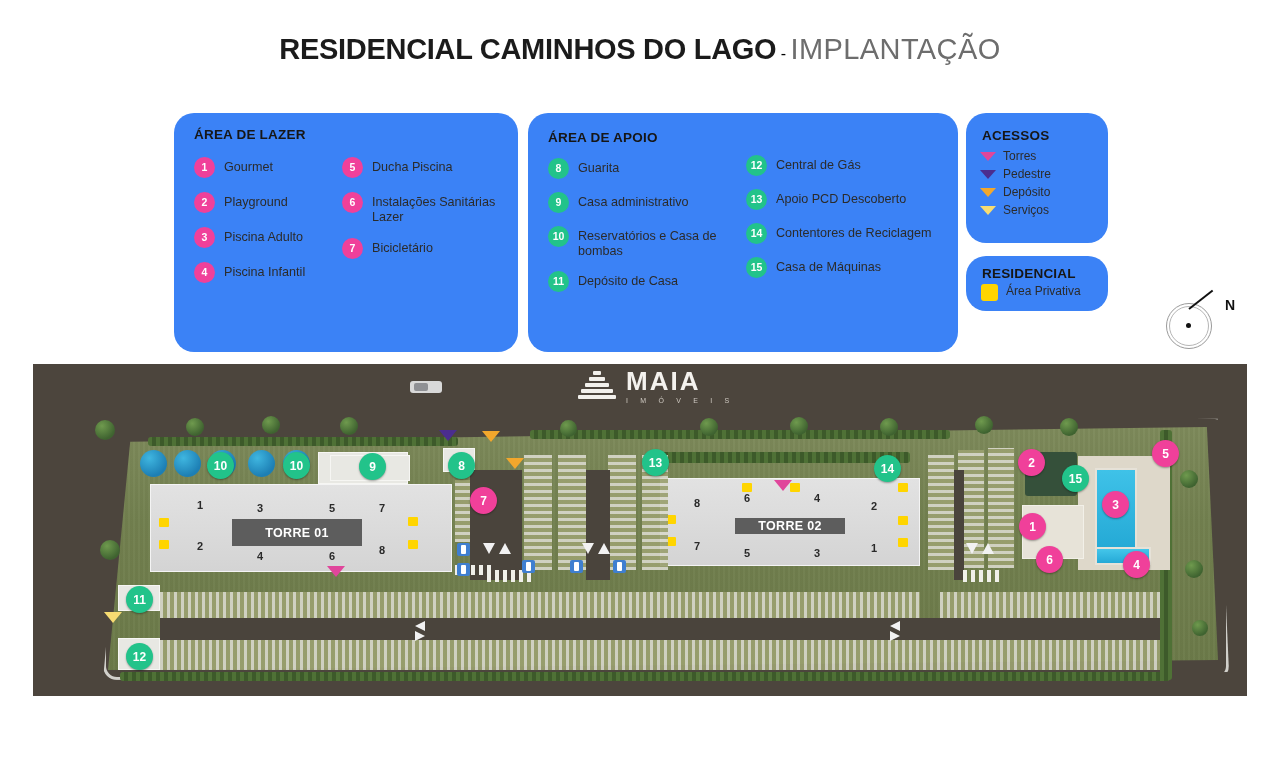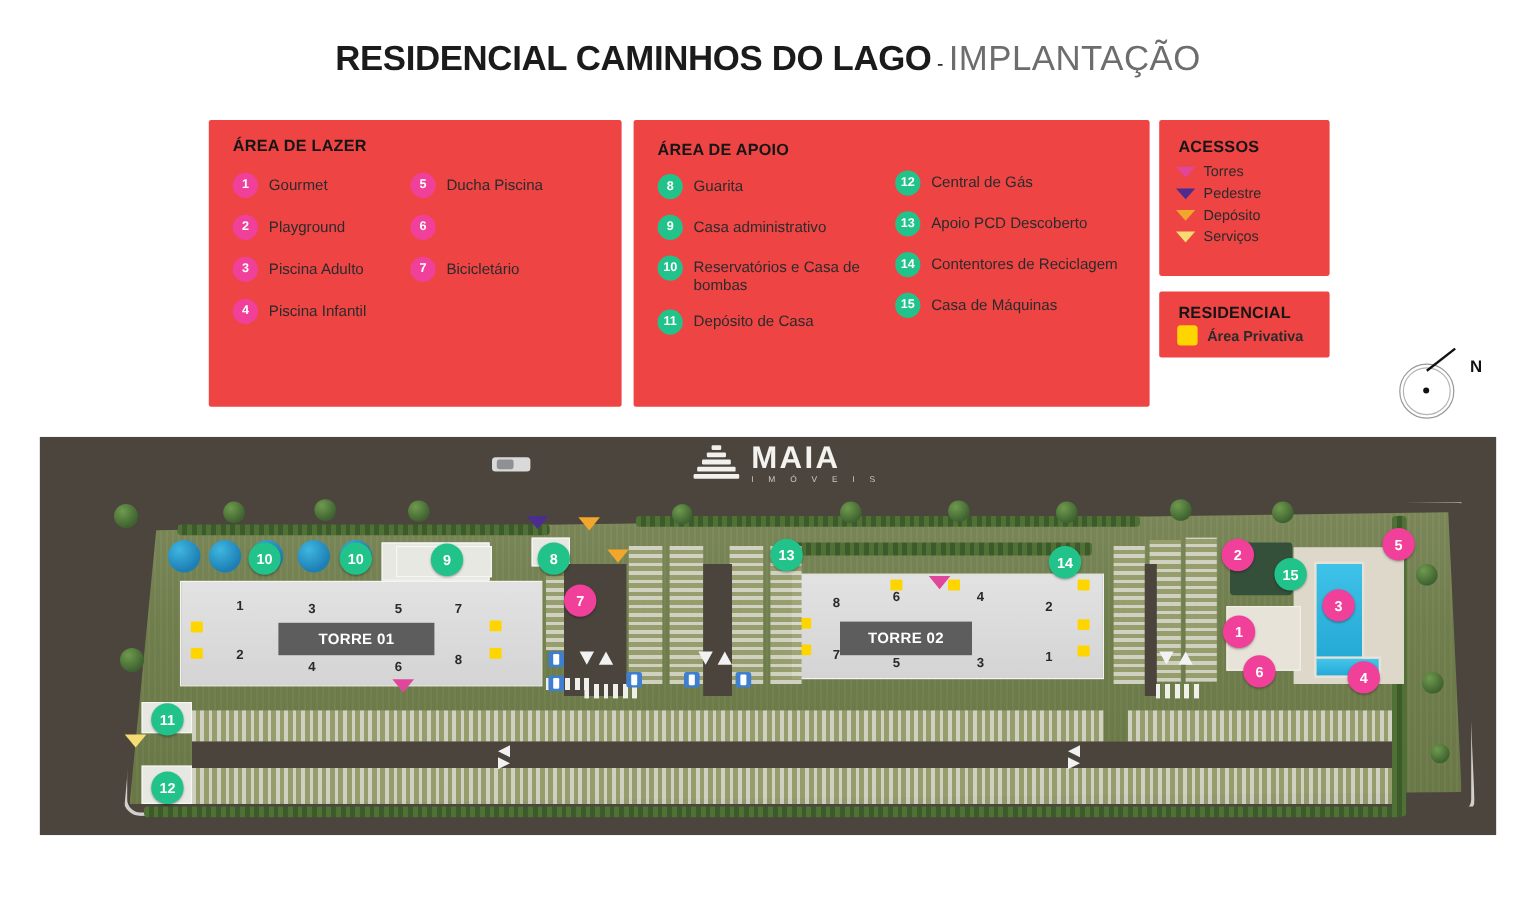--- a/index.html
+++ b/index.html
@@ -20,22 +20,23 @@
     font-size:29px;font-weight:bold;color:#1b1b1b;
     letter-spacing:-0.3px;
   }
   #title-light{
     font-size:29px;font-weight:300;color:#6d6d6d;
     letter-spacing:0.4px;
   }
   
   .panel{
     position:absolute;
-    background:#ef4444;
-    border-radius:2px;
+    background:#3b82f6;
+    border-radius:20px;
+    margin-top:13px;
   }
   .panel-title{
     font-size:13.5px;font-weight:bold;color:#161616;
     letter-spacing:0.2px;
   }
   #panel-lazer{left:174px;top:100px;width:344px;height:239px;}
   #panel-apoio{left:528px;top:100px;width:430px;height:239px;}
   #panel-acessos{left:966px;top:100px;width:142px;height:130px;}
   #panel-residencial{left:966px;top:243px;width:142px;height:55px;}
 
@@ -80,21 +81,21 @@
   .acc-item{display:flex;align-items:center;margin-bottom:4px;}
   .tri{
     width:0;height:0;
     border-left:8px solid transparent;
     border-right:8px solid transparent;
     border-top:9px solid #000;
     margin-right:7px;flex:0 0 auto;
   }
   .acc-label{font-size:12px;color:#2b2b2b;}
   
-  #residencial-row{position:absolute;left:15px;top:28px;display:flex;align-items:center;font-weight:bold;}
+  #residencial-row{position:absolute;left:15px;top:28px;display:flex;}
   #swatch{width:17px;height:17px;border-radius:3px;margin-right:8px;}
   #res-label{font-size:12px;color:#2b2b2b;}
 
   
   #compass{position:absolute;left:1160px;top:295px;width:100px;height:60px;}
   #compass .ring{
     position:absolute;left:6px;top:8px;width:44px;height:44px;
     border:1px solid #9a9a9a;border-radius:50%;
   }
   #compass .ring2{
@@ -176,21 +177,21 @@
   #tower01{left:150px;top:484px;width:300px;height:86px;}
   #tower02{left:660px;top:478px;width:258px;height:86px;}
   .tower-label{
     position:absolute;
     background:#5d5d5d;color:#fff;
     font-size:12.5px;font-weight:bold;
     display:flex;align-items:center;justify-content:center;
     letter-spacing:0.3px;
   }
   #tower01-label{left:232px;top:519px;width:130px;height:27px;}
-  #tower02-label{left:700px;top:518px;width:110px;height:28px;}
+  #tower02-label{left:735px;top:518px;width:110px;height:16px;}
   .unit{
     position:absolute;
     font-size:11px;font-weight:bold;color:#2a2a2a;
     display:flex;align-items:center;justify-content:center;
   }
   .priv{
     position:absolute;background:#ffd500;border-radius:1px;
     width:10px;height:9px;
   }
 
@@ -321,20 +322,21 @@
       <span class="legend-label">Piscina Infantil</span>
     </div>
   </div>
   <div class="legend-col" id="lazer-col-b">
     <div class="legend-item">
       <span class="badge pink">5</span>
       <span class="legend-label">Ducha Piscina</span>
     </div>
     <div class="legend-item">
       <span class="badge pink">6</span>
+      <span class="legend-label">Instalações Sanitárias Lazer</span>
     </div>
     <div class="legend-item">
       <span class="badge pink">7</span>
       <span class="legend-label">Bicicletário</span>
     </div>
   </div>
 </div>
 
 <div class="panel" id="panel-apoio">
   <div class="panel-title">ÁREA DE APOIO</div>

